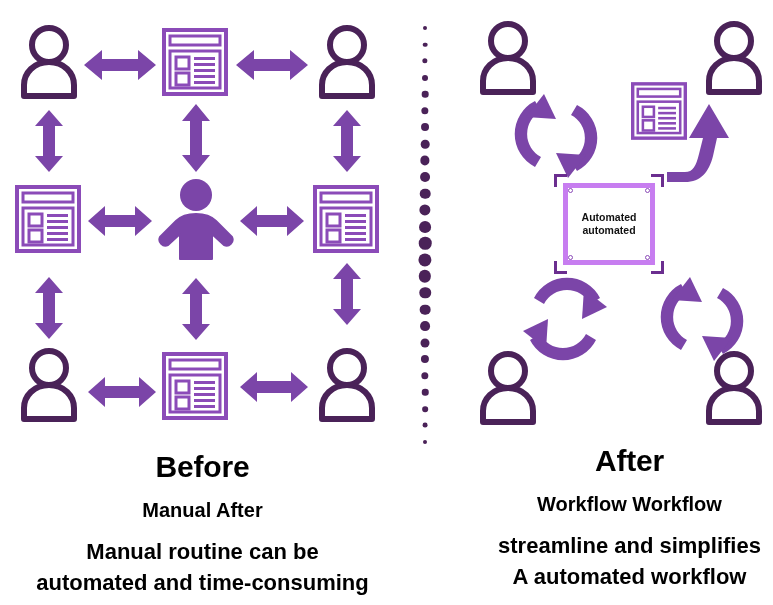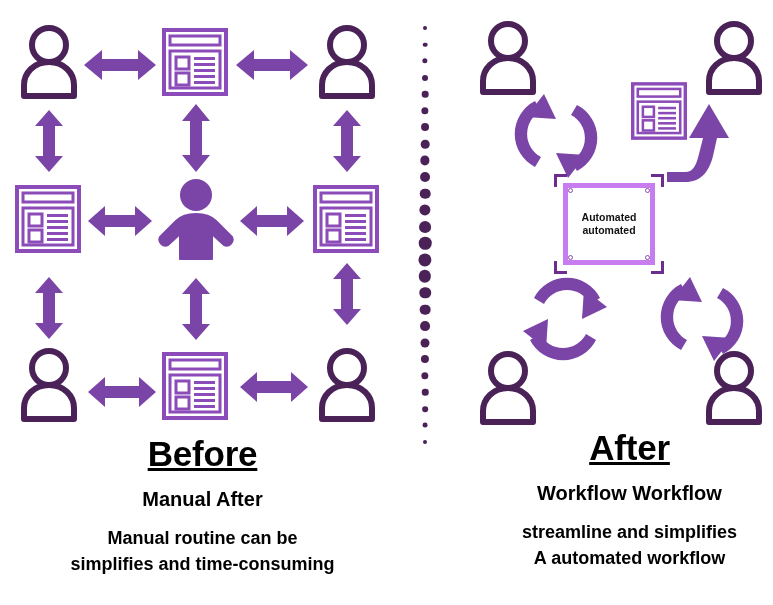--- a/index.html
+++ b/index.html
@@ -43,35 +43,34 @@
     transform: translate(-50%, -50%);
   }
 
   
   .caption-block {
     position: absolute;
     text-align: center;
     color: #000000;
   }
   .caption-title {
-    font-size: 35px;
+    font-size: 30px;
     font-weight: 700;
     letter-spacing: -0.2px;
     line-height: 1.05;
-    margin: 0;
-    text-decoration: underline;
+    margin: 15px;
   }
   .caption-subtitle {
     font-size: 20px;
     font-weight: 700;
     line-height: 1.2;
     margin: 14px 0 0 0;
   }
   .caption-desc {
-    font-size: 18px;
+    font-size: 22px;
     font-weight: 700;
     line-height: 1.45;
     margin: 14px 0 0 0;
   }
   .caption-desc span { display: block; }
 
   
   #workflow-box {
     position: absolute;
     left: 563px;
@@ -278,21 +277,21 @@
       <svg width="32" height="62" viewBox="0 0 32 62">
         <path d="M16 0 L30 16 L22 16 L22 46 L30 46 L16 62 L2 46 L10 46 L10 16 L2 16 Z" fill="#7B45A8"></path>
       </svg>
     </div>
 
     <div class="caption-block" style="left:0; top:436px; width:405px;">
       <p class="caption-title">Before</p>
       <p class="caption-subtitle">Manual After</p>
       <p class="caption-desc">
         <span>Manual routine can be</span>
-        <span>simplifies and time-consuming</span>
+        <span>automated and time-consuming</span>
       </p>
     </div>
   </div>
 
   <div id="divider">
       <span class="divider-dot" style="width: 4px; height: 4px; left: 20px; top: 28px; background: rgb(74, 34, 88);"></span>
       <span class="divider-dot" style="width: 4.65714px; height: 4.65714px; left: 20px; top: 44.56px; background: rgb(74, 34, 88);"></span>
       <span class="divider-dot" style="width: 5.31429px; height: 5.31429px; left: 20px; top: 61.12px; background: rgb(74, 34, 88);"></span>
       <span class="divider-dot" style="width: 5.97143px; height: 5.97143px; left: 20px; top: 77.68px; background: rgb(74, 34, 88);"></span>
       <span class="divider-dot" style="width: 6.62857px; height: 6.62857px; left: 20px; top: 94.24px; background: rgb(74, 34, 88);"></span>

